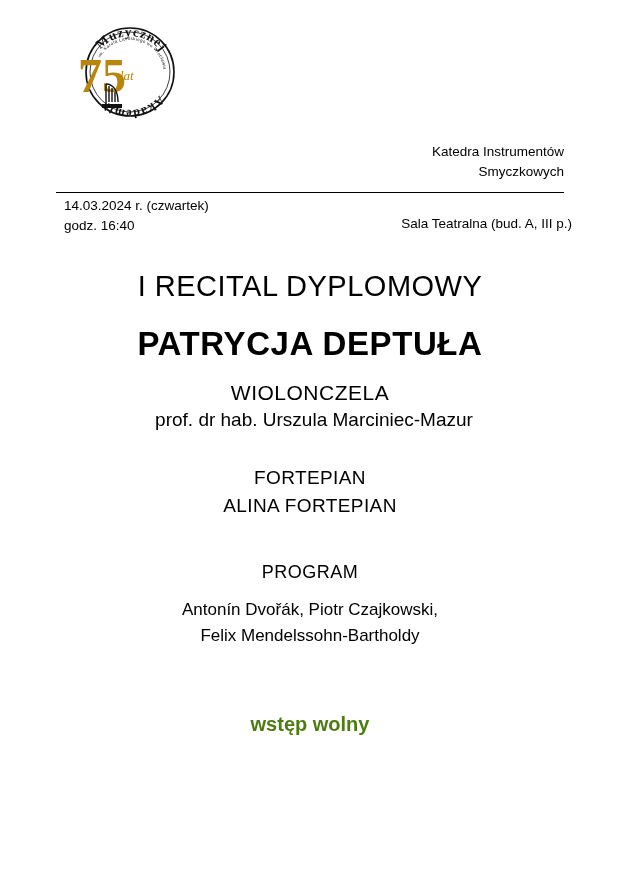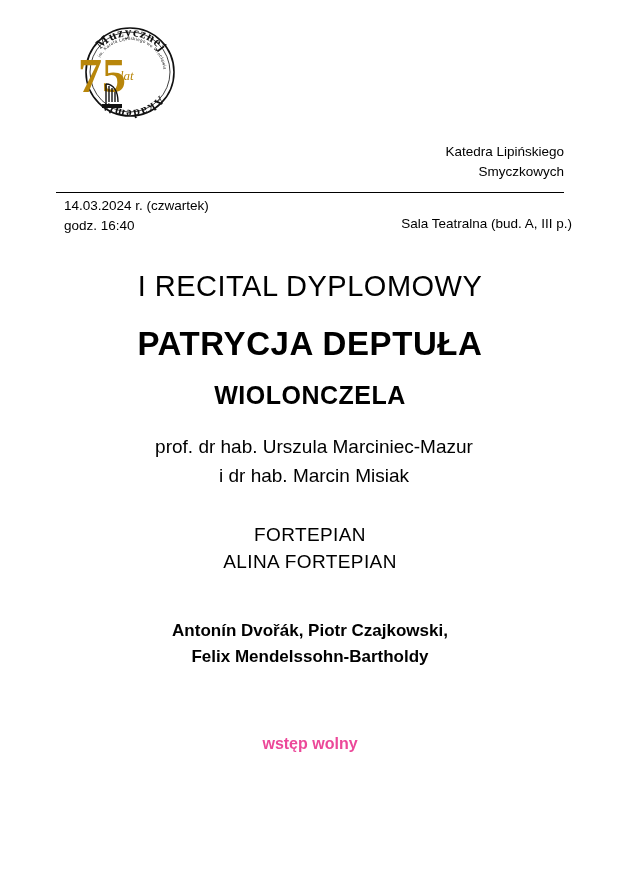--- a/index.html
+++ b/index.html
@@ -83,24 +83,23 @@
     letter-spacing: 0.5px;
     margin-bottom: 22px;
   }
   .performer {
     font-size: 33px;
     font-weight: bold;
     letter-spacing: 0.6px;
     margin-bottom: 18px;
   }
   .instrument {
-    font-size: 25px;
-    font-weight: 700;
+    font-size: 21px;
+    font-weight: 400;
     letter-spacing: 0.5px;
-    margin-bottom: 22px;
   }
   .teacher-line {
     font-size: 19px;
     font-weight: 400;
     line-height: 1.55;
     padding-left: 8px;
   }
   .spacer-1 { height: 30px; }
   .piano-label {
     font-size: 19px;
@@ -116,28 +115,28 @@
   }
   .spacer-2 { height: 42px; }
   .program-label {
     font-size: 18px;
     font-weight: 400;
     letter-spacing: 0.5px;
     margin-bottom: 14px;
   }
   .composer-line {
     font-size: 17px;
-    font-weight: bold;
+    font-weight: normal;
     line-height: 1.55;
   }
   .spacer-3 { height: 64px; }
   .free-entry {
-    font-size: 16px;
+    font-size: 20px;
     font-weight: bold;
-    color: #ec4899;
+    color: #4d7c0f;
   }
 </style>
 </head>
 <body>
 
 <div class="poster">
 
   <div class="logo-wrap">
     <svg class="logo-svg" width="130" height="100" viewBox="0 0 130 100" xmlns="http://www.w3.org/2000/svg">
 
@@ -168,49 +167,49 @@
         <path d="M 44,62 L 44,82"></path>
         <line x1="47" y1="64" x2="47" y2="80"></line>
         <line x1="50" y1="66" x2="50" y2="80"></line>
         <line x1="53" y1="70" x2="53" y2="80"></line>
         <rect x="40" y="82" width="20" height="4" fill="#111111" stroke="none"></rect>
       </g>
     </svg>
   </div>
 
   <div class="dept">
-    <div>Katedra Lipińskiego</div>
+    <div>Katedra Instrumentów</div>
     <div>Smyczkowych</div>
   </div>
 
   <div class="rule"></div>
 
   <div class="info-row">
     <div class="info-left">
       <div>14.03.2024 r. (czwartek)</div>
       <div>godz. 16:40</div>
     </div>
     <div class="info-right">Sala Teatralna (bud. A, III p.)</div>
   </div>
 
   <div class="body-block">
     <div class="recital-title">I RECITAL DYPLOMOWY</div>
     <div class="performer">PATRYCJA DEPTUŁA</div>
     <div class="instrument">WIOLONCZELA</div>
 
     <div class="teacher-line">prof. dr hab. Urszula Marciniec-Mazur</div>
-    <div class="teacher-line">i dr hab. Marcin Misiak</div>
 
     <div class="spacer-1"></div>
 
     <div class="piano-label">FORTEPIAN</div>
     <div class="pianist">ALINA FORTEPIAN</div>
 
     <div class="spacer-2"></div>
 
+    <div class="program-label">PROGRAM</div>
     <div class="composer-line">Antonín Dvořák, Piotr Czajkowski,</div>
     <div class="composer-line">Felix Mendelssohn-Bartholdy</div>
 
     <div class="spacer-3"></div>
 
     <div class="free-entry">wstęp wolny</div>
   </div>
 
 </div>
 

